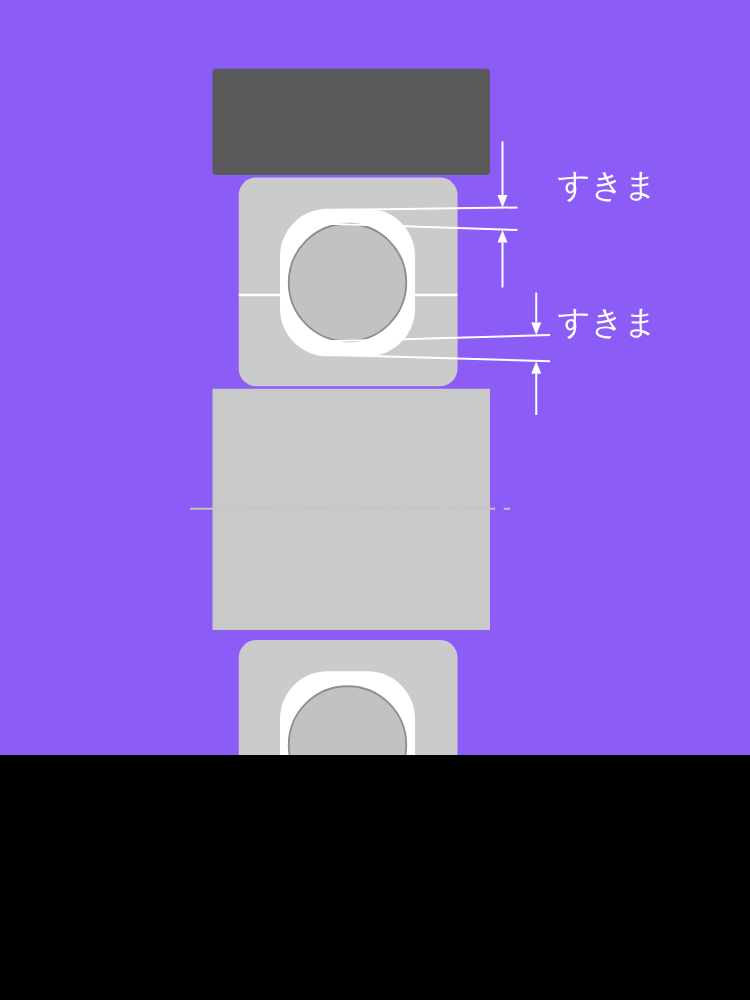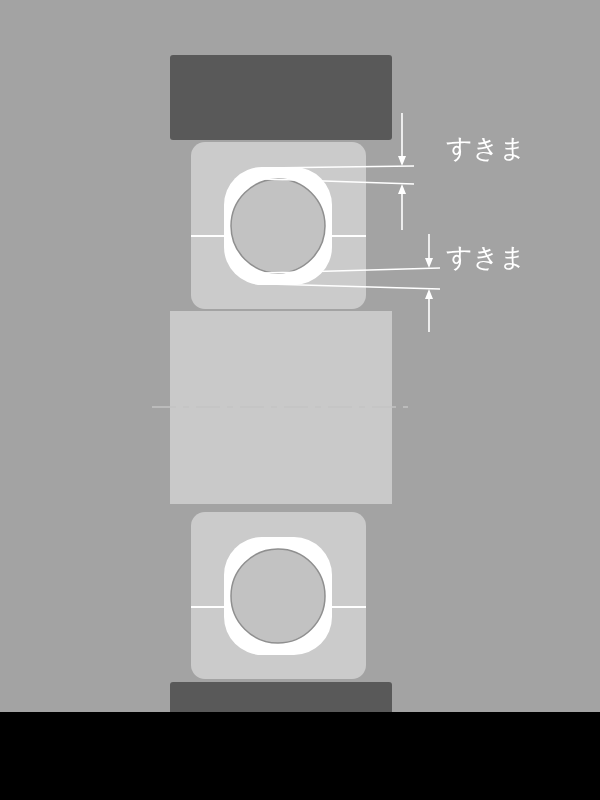--- a/index.html
+++ b/index.html
@@ -3,22 +3,22 @@
 <meta charset="utf-8">
 <style>
   html, body {
     margin: 0;
     padding: 0;
     background: #000;
   }
   .stage {
     position: relative;
     width: 600px;
-    height: 712px;
-    background: #a3a3a3;
+    height: 604px;
+    background: #8b5cf6;
     overflow: hidden;
     font-family: "DejaVu Sans", "Liberation Sans", sans-serif;
   }
   svg { display: block; }
 
   .housing   { fill: #595959; }
   .ring      { fill: #cbcbcb; }
   .race      { fill: #ffffff; }
   .ball      { fill: #c2c2c2; stroke: #8f8f8f; stroke-width: 1.5; }
   .shaft     { fill: #c9c9c9; }

